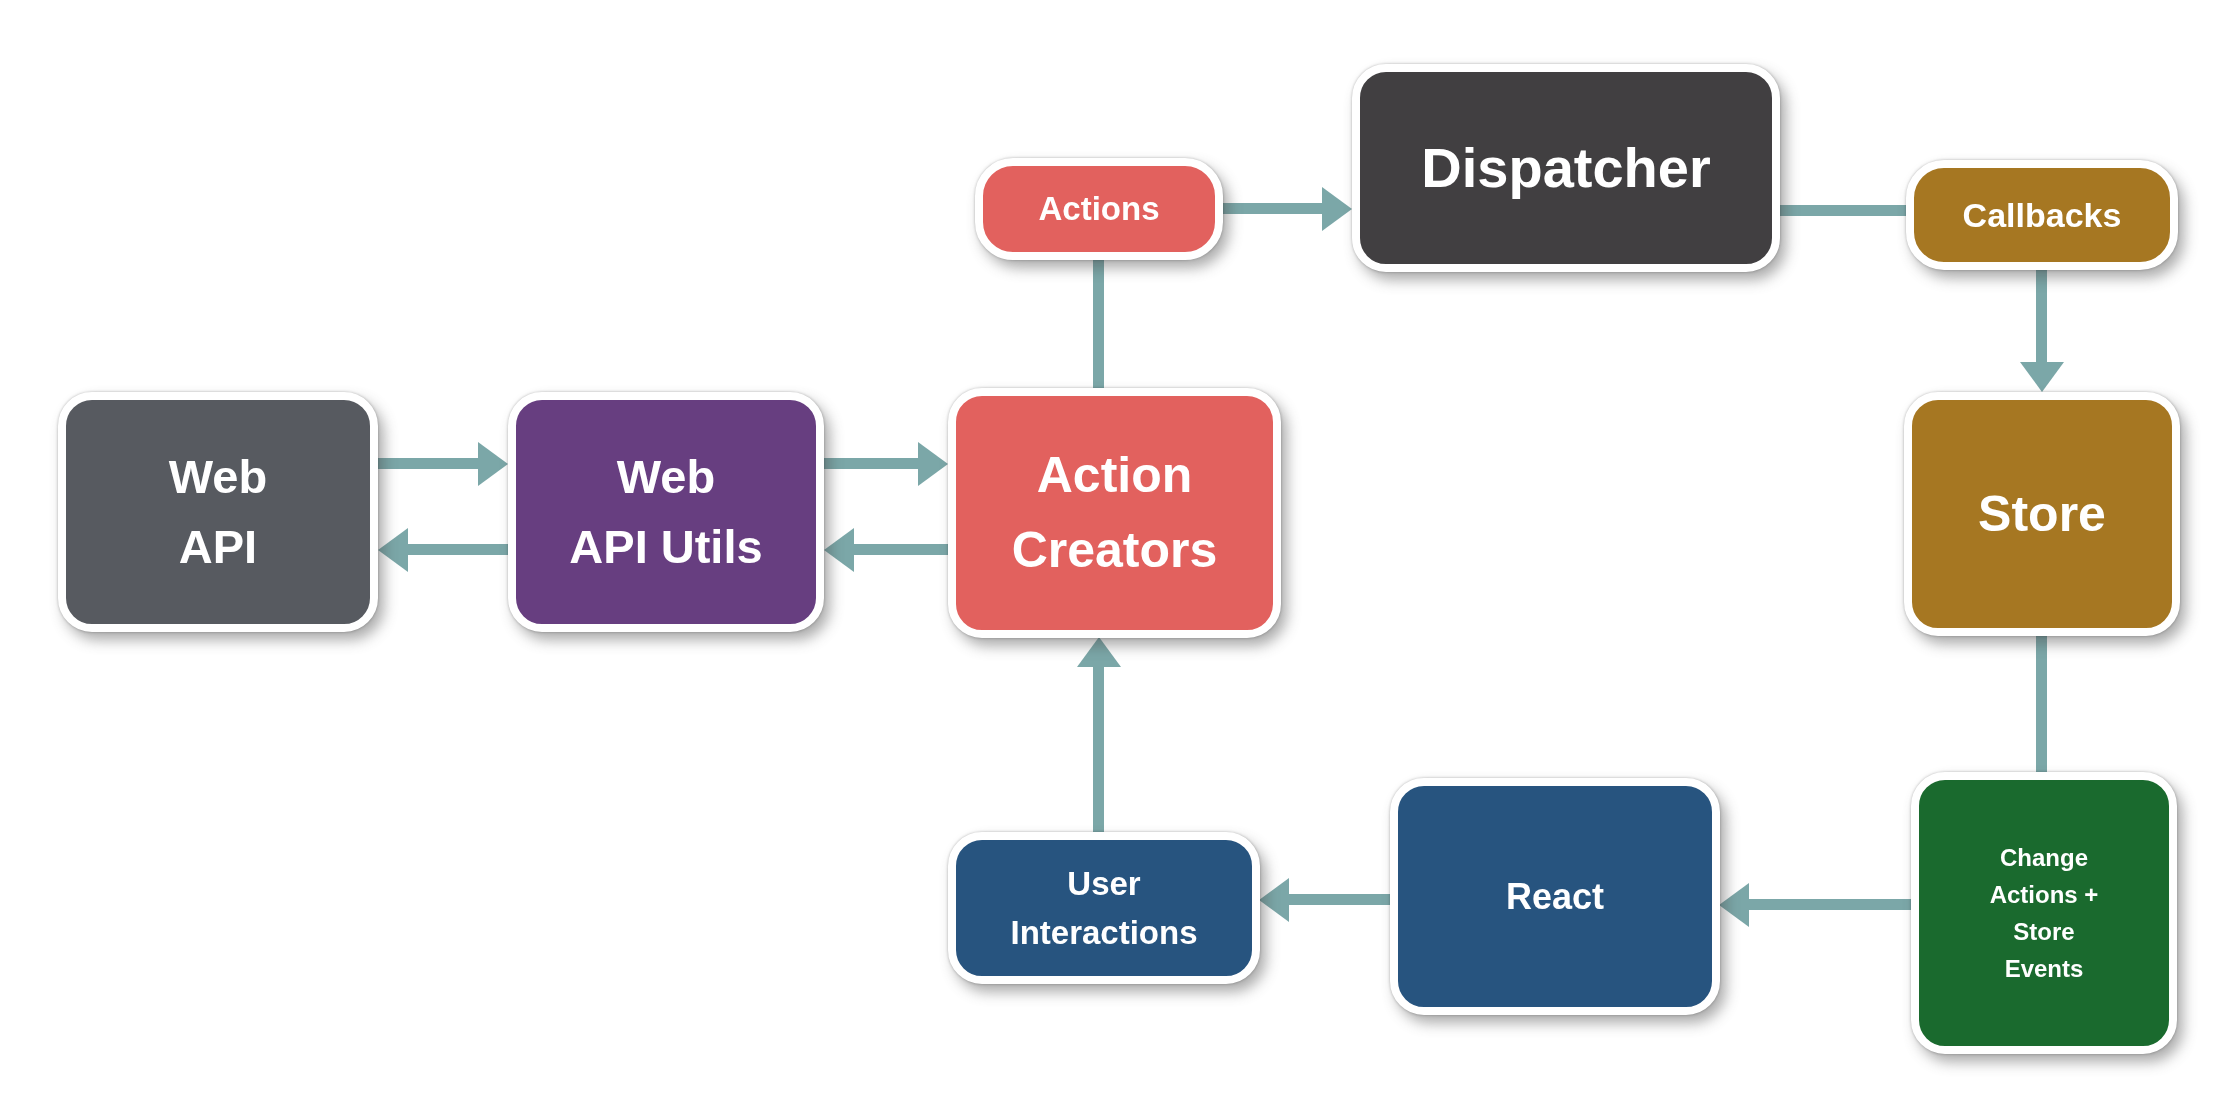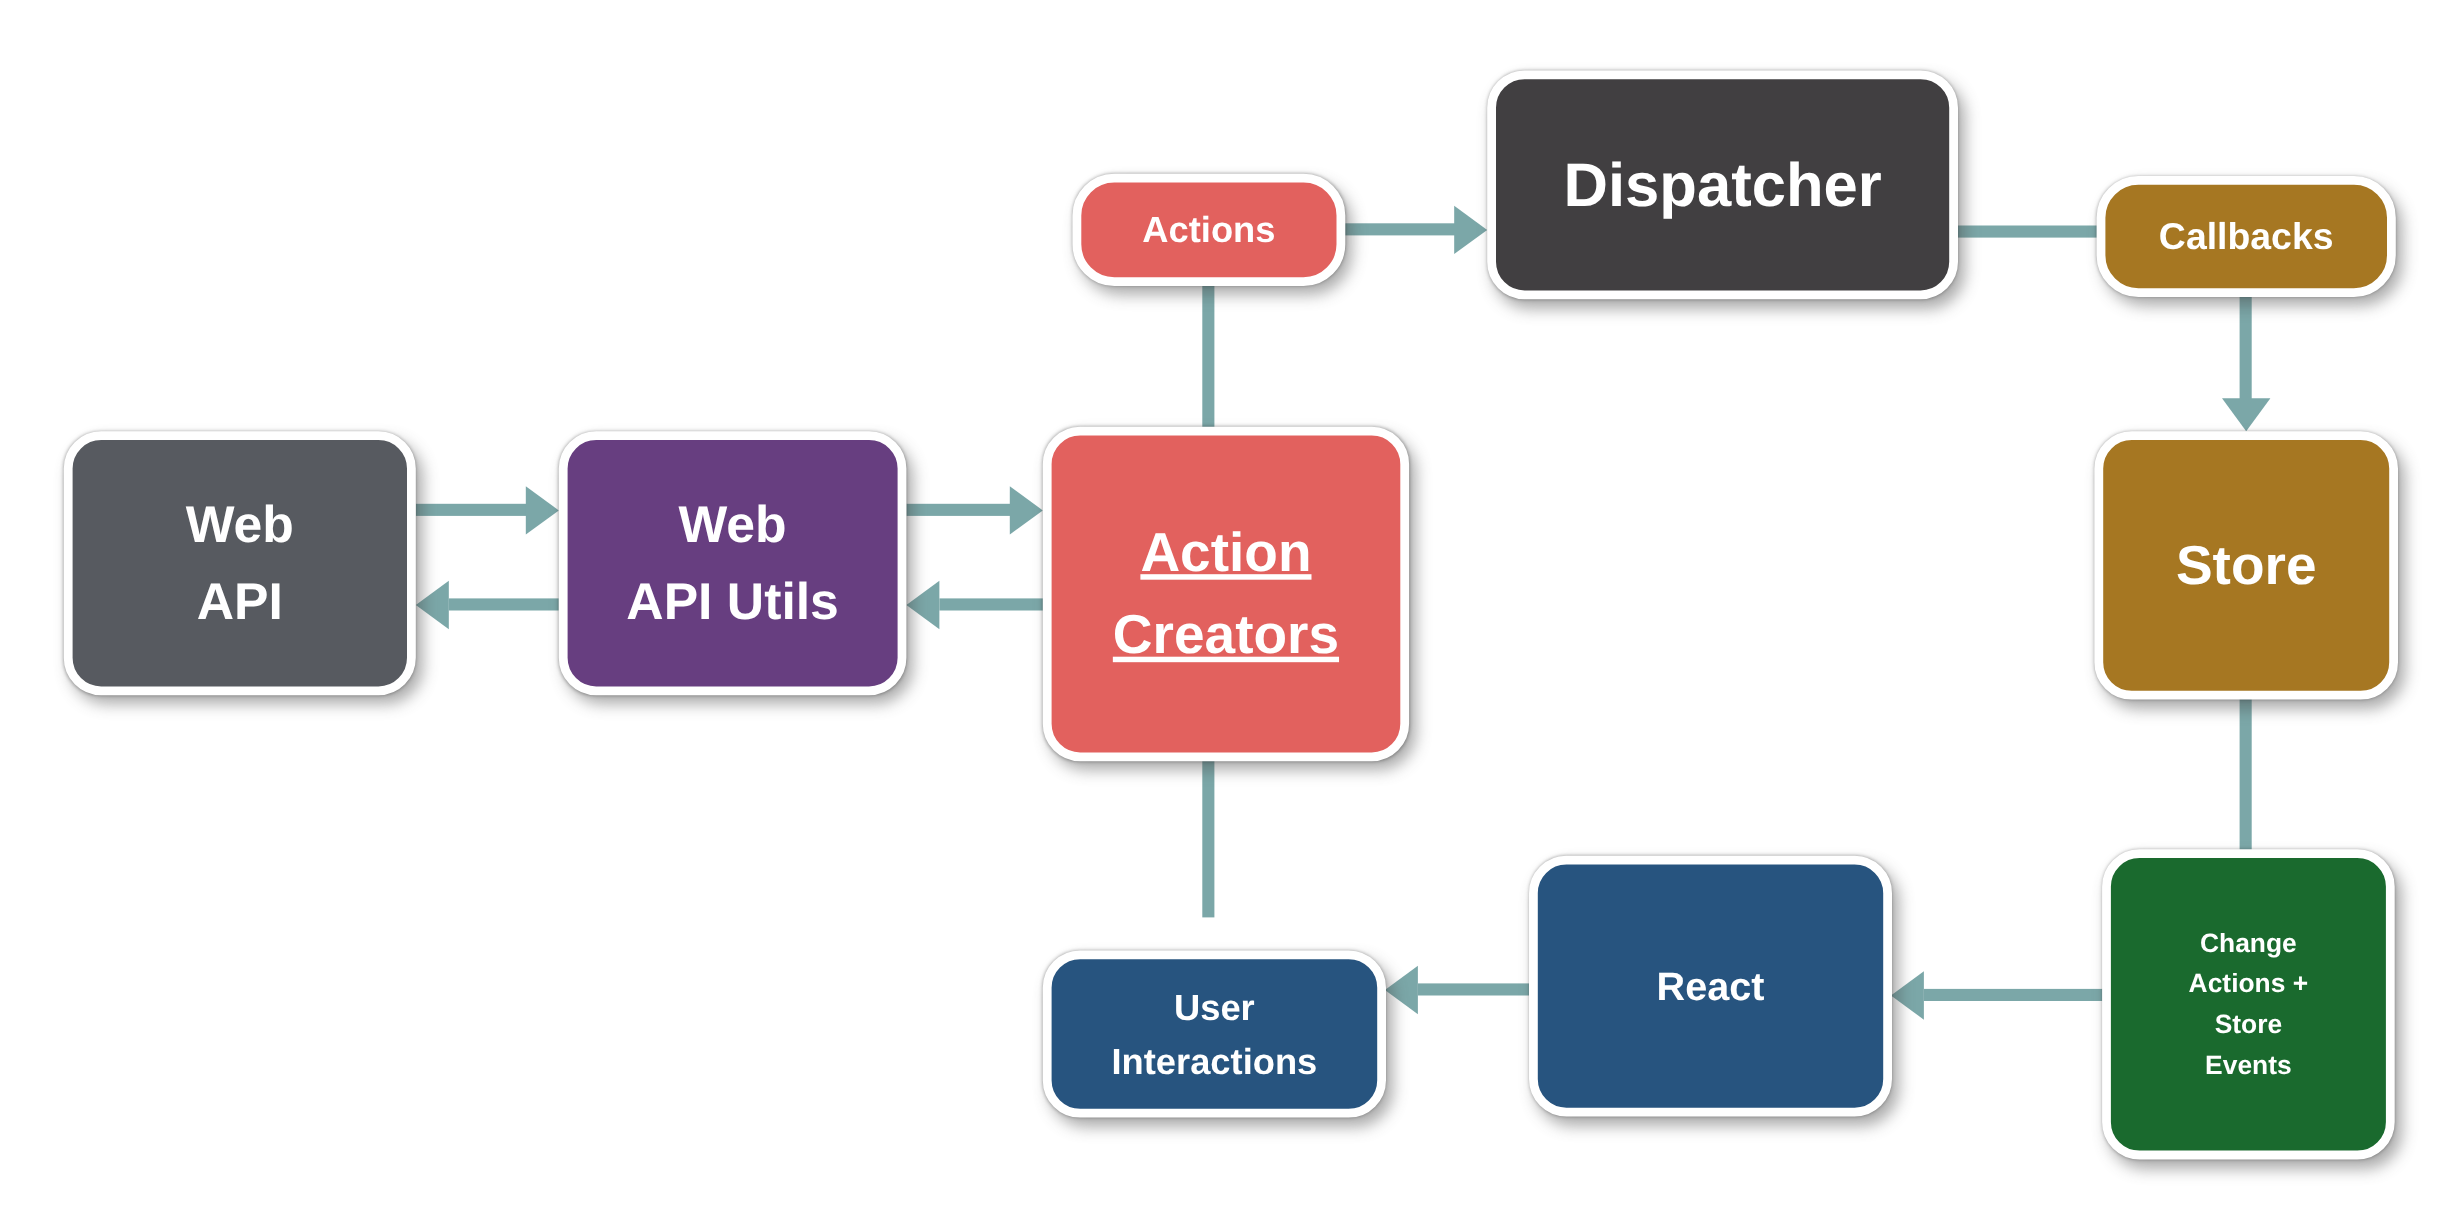--- a/index.html
+++ b/index.html
@@ -72,29 +72,29 @@
     color: var(--text);
     font-weight: bold;
     box-shadow: 0 0 3px rgba(0,0,0,.28), 6px 8px 14px rgba(70,70,70,.45);
   }
   .node .label { line-height: 1.5; }
   .node .label span { display: block; }
 
   
   #n-web-api            { left: 58px;   top: 392px; width: 320px; height: 240px; background: var(--gray);    font-size: 47px; }
   #n-web-api-utils      { left: 508px;  top: 392px; width: 316px; height: 240px; background: var(--purple);  font-size: 47px; }
-  #n-action-creators    { left: 948px;  top: 388px; width: 333px; height: 304px; background: var(--salmon);  font-size: 50px; text-decoration: underline; }
+  #n-action-creators    { left: 948px;  top: 388px; width: 333px; height: 250px; background: var(--salmon);  font-size: 50px; }
   #n-actions            { left: 975px;  top: 158px; width: 248px; height: 102px; background: var(--salmon);  font-size: 33px; border-radius: 38px; }
   #n-dispatcher         { left: 1352px; top: 64px;  width: 428px; height: 208px; background: var(--charcoal);font-size: 56px; }
   #n-callbacks          { left: 1906px; top: 160px; width: 272px; height: 110px; background: var(--gold);    font-size: 34px; border-radius: 38px; }
   #n-store              { left: 1904px; top: 392px; width: 276px; height: 244px; background: var(--gold);    font-size: 50px; }
   #n-change-events      { left: 1911px; top: 772px; width: 266px; height: 282px; background: var(--green);   font-size: 24px; }
   #n-change-events .label { line-height: 1.55; }
   #n-react-views        { left: 1390px; top: 778px; width: 330px; height: 237px; background: var(--blue);    font-size: 36px; }
-  #n-user-interactions  { left: 948px;  top: 832px; width: 312px; height: 152px; background: var(--blue);    font-size: 33px; margin-top: 32px; }
+  #n-user-interactions  { left: 948px;  top: 832px; width: 312px; height: 152px; background: var(--blue);    font-size: 33px; }
 </style>
 </head>
 <body>
 
 <div class="canvas">
 
   <div class="line h" style="left:378px; top:458px; width:102px;"></div>
   <div class="head right" style="left:478px; top:442px;"></div>
 
   <div class="line h" style="left:408px; top:544px; width:100px;"></div>

